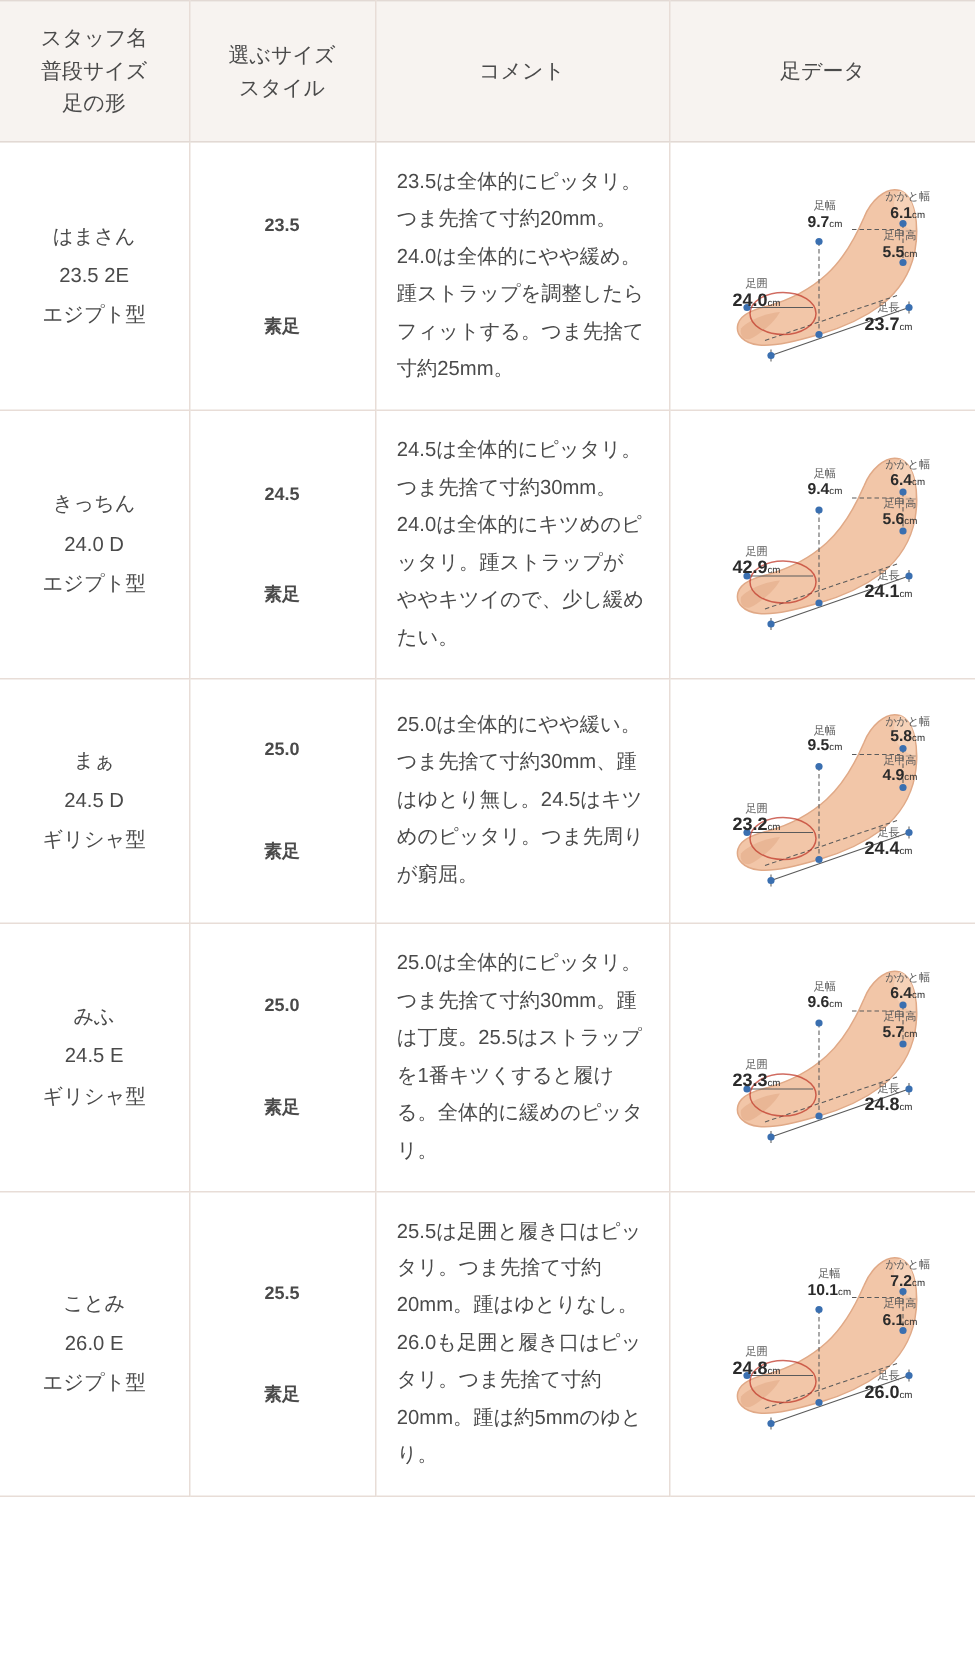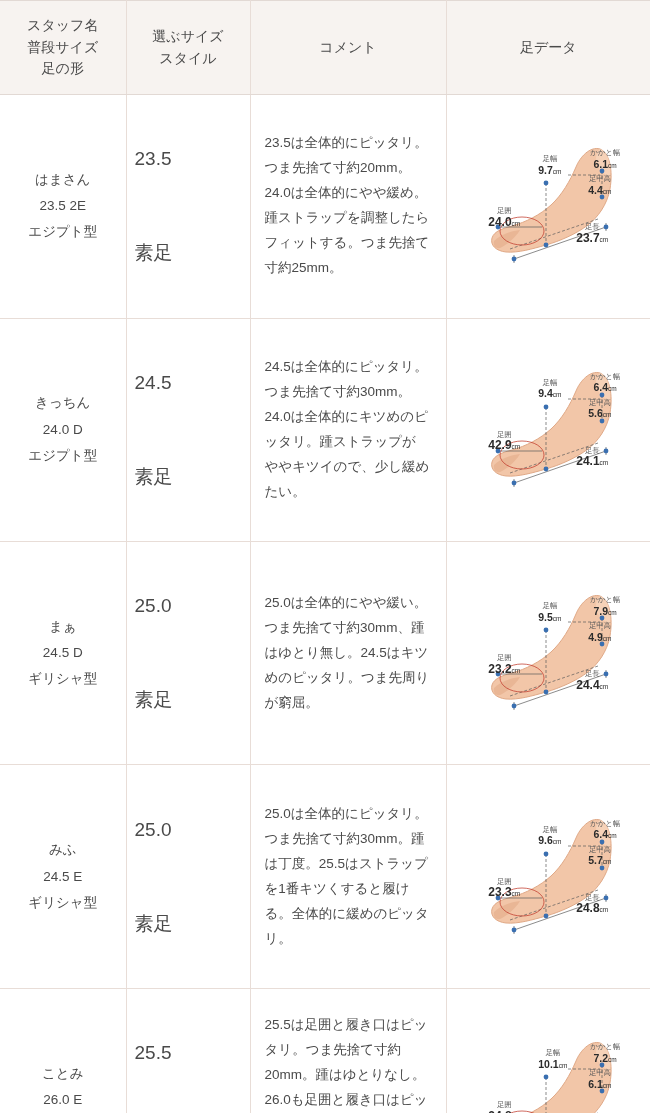--- a/index.html
+++ b/index.html
@@ -48,24 +48,25 @@
     margin-top: 37px;
   }
   tbody td:last-child { border-right: none; }
   td.cell-name {
     text-align: center;
     white-space: pre-line;
     font-size: 13.5px;
     line-height: 1.95;
   }
   td.cell-size {
-    text-align: left;
+    text-align: center;
     white-space: pre-line;
-    font-size: 19px;
+    font-size: 12px;
     line-height: 1.9;
+    font-weight: bold;
   }
   td.cell-size .sz { display: block; }
   td.cell-size .style { display: block; margin-top: 22px; }
   td.cell-comment {
     text-align: left;
     font-size: 13.5px;
     line-height: 1.85;
     padding: 14px 16px 14px 14px;
   }
   td.cell-foot {
@@ -171,21 +172,21 @@
           <div class="lbl p-ashiba">
             <span>足幅</span>
             <span class="v"><span>9.7</span><span class="u">cm</span></span>
           </div>
           <div class="lbl p-kakato">
             <span>かかと幅</span>
             <span class="v"><span>6.1</span><span class="u">cm</span></span>
           </div>
           <div class="lbl p-ashikou">
             <span>足甲高</span>
-            <span class="v"><span>4.4</span><span class="u">cm</span></span>
+            <span class="v"><span>5.5</span><span class="u">cm</span></span>
           </div>
           <div class="lbl p-ashii big">
             <span>足囲</span>
             <span class="v"><span>24.0</span><span class="u">cm</span></span>
           </div>
           <div class="lbl p-ashinaga big">
             <span>足長</span>
             <span class="v"><span>23.7</span><span class="u">cm</span></span>
           </div>
         </div>
@@ -291,21 +292,21 @@
               <circle cx="156" cy="96" r="2.4"></circle>
               <circle cx="48" cy="96" r="2.4"></circle>
             </g>
           </svg>
           <div class="lbl p-ashiba">
             <span>足幅</span>
             <span class="v"><span>9.5</span><span class="u">cm</span></span>
           </div>
           <div class="lbl p-kakato">
             <span>かかと幅</span>
-            <span class="v"><span>7.9</span><span class="u">cm</span></span>
+            <span class="v"><span>5.8</span><span class="u">cm</span></span>
           </div>
           <div class="lbl p-ashikou">
             <span>足甲高</span>
             <span class="v"><span>4.9</span><span class="u">cm</span></span>
           </div>
           <div class="lbl p-ashii big">
             <span>足囲</span>
             <span class="v"><span>23.2</span><span class="u">cm</span></span>
           </div>
           <div class="lbl p-ashinaga big">

